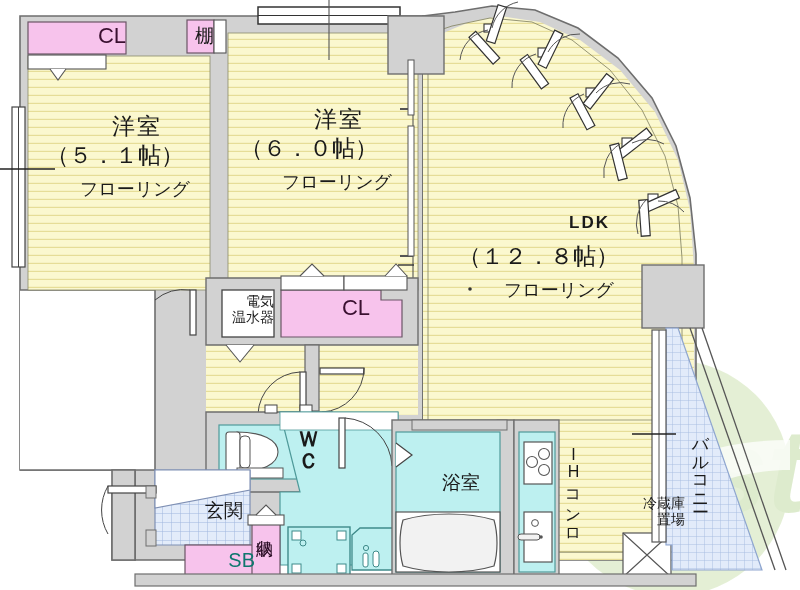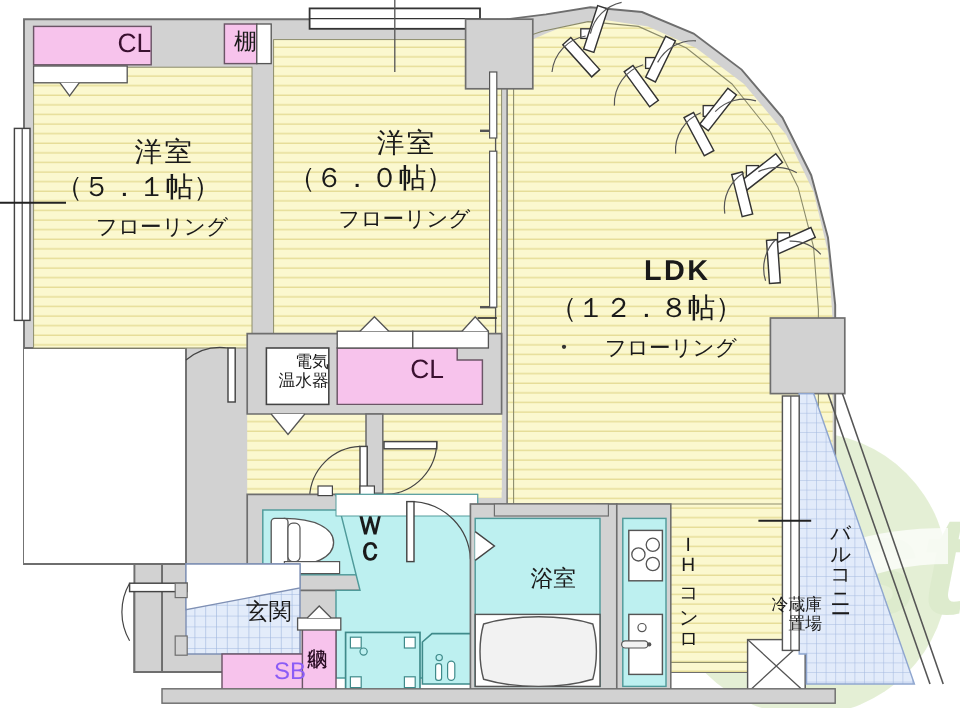--- a/index.html
+++ b/index.html
@@ -309,37 +309,37 @@
   </svg>
 
   <div class="lbl" style="left:66px;top:114px;width:96px;font-size:23px;letter-spacing:2px;">洋室</div>
   <div class="lbl" style="left:44px;top:143px;width:140px;font-size:23px;">（５．１帖）</div>
   <div class="lbl" style="left:38px;top:179px;width:152px;font-size:18px;">フローリング</div>
 
   <div class="lbl" style="left:268px;top:107px;width:96px;font-size:23px;letter-spacing:2px;">洋室</div>
   <div class="lbl" style="left:238px;top:136px;width:140px;font-size:23px;">（６．０帖）</div>
   <div class="lbl" style="left:240px;top:172px;width:152px;font-size:18px;">フローリング</div>
 
-  <div class="lbl" style="left:482px;top:213px;width:110px;font-size:24px;letter-spacing:2px;font-weight:bold;">LDK</div>
+  <div class="lbl" style="left:500px;top:213px;width:110px;font-size:17px;letter-spacing:2px;font-weight:bold;">LDK</div>
   <div class="lbl" style="left:458px;top:244px;width:160px;font-size:23px;font-weight:normal;">（１２．８帖）</div>
   <div class="lbl" style="left:462px;top:280px;width:152px;font-size:18px;">フローリング</div>
 
   <div class="lbl" style="left:28px;top:24px;width:98px;font-size:22px;color:#3a1030;">CL</div>
   <div class="lbl" style="left:187px;top:25px;width:27px;font-size:19px;color:#1a1a1a;">棚</div>
   <div class="lbl" style="left:300px;top:296px;width:70px;font-size:22px;color:#3a1030;">CL</div>
 
   <div class="lbl" style="left:222px;top:294px;width:52px;font-size:14px;">電気
 温水器</div>
 
   <div class="lbl" style="left:283px;top:428px;width:36px;font-size:21px;font-weight:bold;line-height:1.05;">Ｗ
 Ｃ</div>
 
   <div class="lbl" style="left:165px;top:500px;width:78px;font-size:19px;">玄関</div>
 
-  <div class="lbl" style="left:185px;top:549px;width:70px;font-size:20px;color:#8b5cf6;">SB</div>
+  <div class="lbl" style="left:185px;top:549px;width:70px;font-size:20px;color:#0f766e;">SB</div>
 
   <div class="lbl vert" style="left:256px;top:527px;font-size:17px;color:#2a0d24;">収納</div>
 
 
   <div class="lbl" style="left:416px;top:472px;width:64px;font-size:19px;">浴室</div>
 
   <div class="lbl vert" style="left:565px;top:446px;font-size:16px;">IHコンロ</div>
 
   <div class="lbl" style="left:609px;top:496px;width:76px;font-size:14px;">冷蔵庫
 置場</div>

